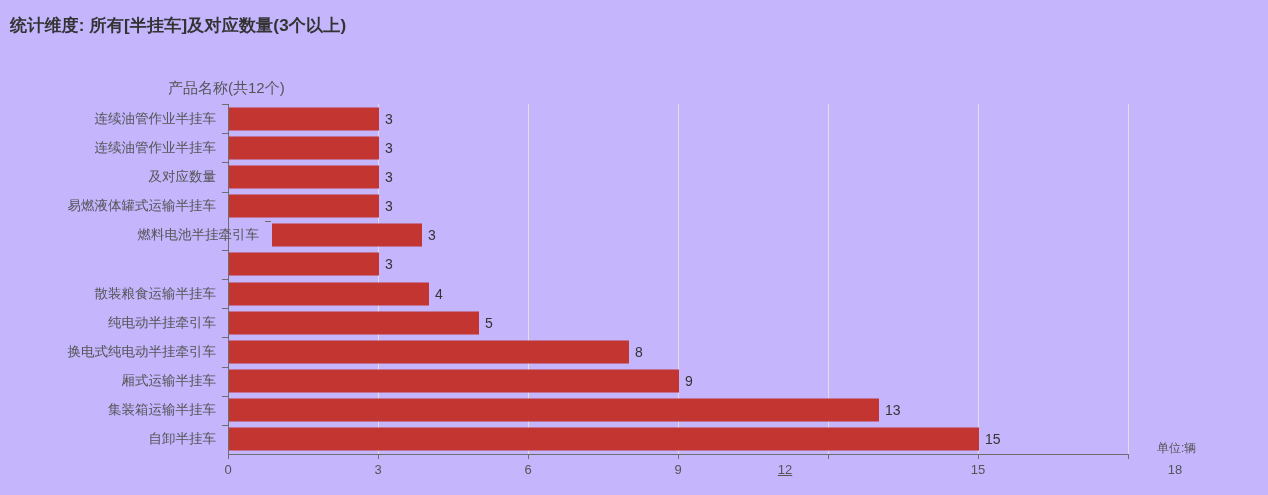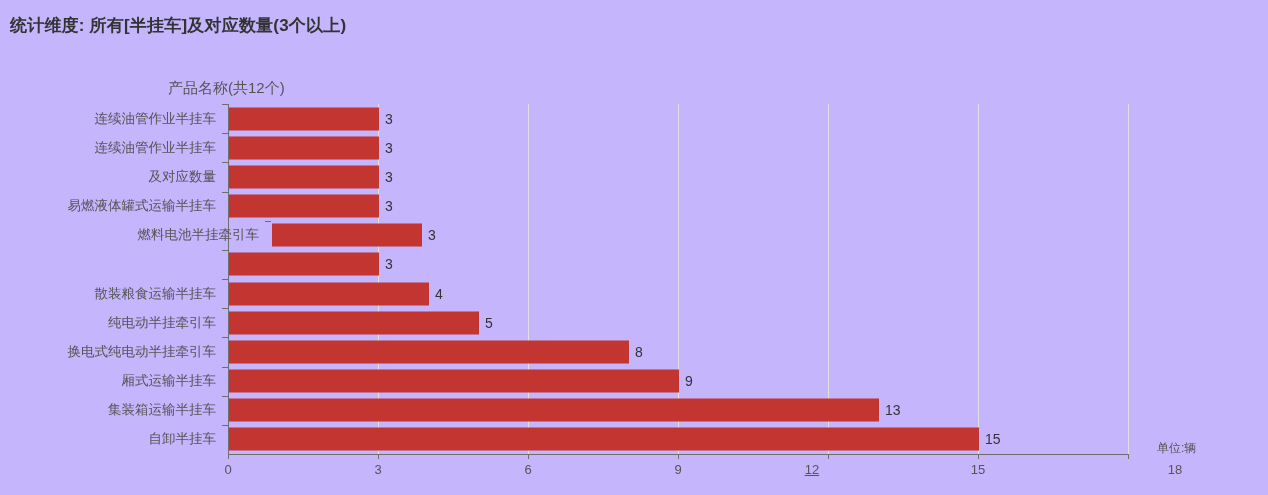--- a/index.html
+++ b/index.html
@@ -260,21 +260,21 @@
   <div class="xticks" id="xticks">
       <div class="xtick-mark" style="left: 228px;"></div>
       <div class="xtick-label" style="left: 228px;">0</div>
       <div class="xtick-mark" style="left: 378px;"></div>
       <div class="xtick-label" style="left: 378px;">3</div>
       <div class="xtick-mark" style="left: 528px;"></div>
       <div class="xtick-label" style="left: 528px;">6</div>
       <div class="xtick-mark" style="left: 678px;"></div>
       <div class="xtick-label" style="left: 678px;">9</div>
       <div class="xtick-mark" style="left: 828px;"></div>
-      <div class="xtick-label" style="left: 812px; text-decoration: underline;">12</div>
+      <div class="xtick-label" style="left: 785px; text-decoration: underline;">12</div>
       <div class="xtick-mark" style="left: 978px;"></div>
       <div class="xtick-label" style="left: 978px;">15</div>
       <div class="xtick-mark" style="left: 1128px;"></div>
       <div class="xtick-label" style="left: 1175px;">18</div>
     </div>
 
   <div class="unit-note">单位:辆</div>
 
 </div>
 

